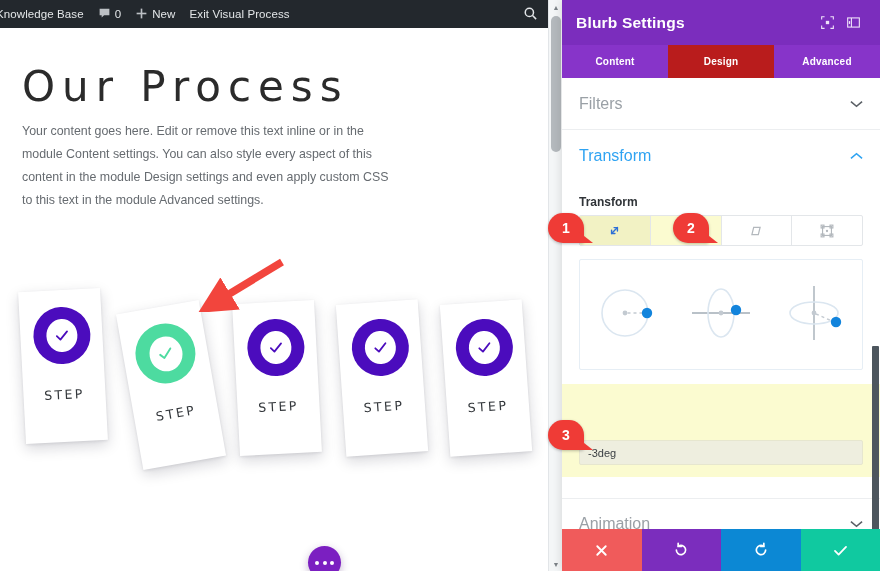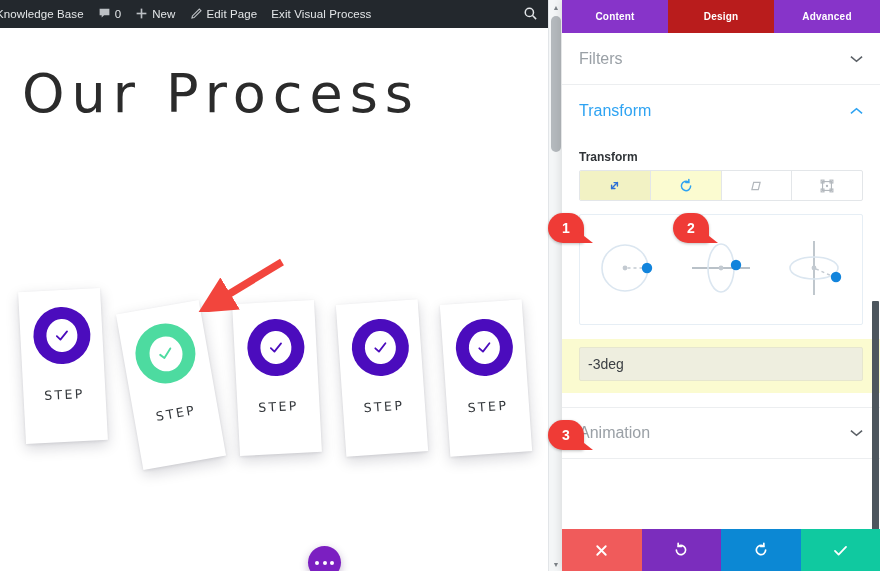--- a/index.html
+++ b/index.html
@@ -36,21 +36,21 @@
   .ab-ico { display: inline-block; opacity: .92; }
   .ab-search {
     position: absolute; right: 10px; top: 0; height: 28px;
     display: flex; align-items: center;
   }
 
   
   #page-content { position: absolute; left: 0; top: 28px; width: 548px; height: 543px; }
   #page-title {
     position: absolute; left: 22px; top: 36px;
-    font-size: 54px; font-weight: 400; color: #2b2b2b;
+    font-size: 42px; font-weight: 400; color: #2b2b2b;
     letter-spacing: 7px; line-height: 1.1;
     font-family: "DejaVu Sans", sans-serif;
   }
   #page-para {
     position: absolute; left: 22px; top: 92px; width: 370px;
     font-size: 12.4px; line-height: 1.85; color: #666b70;
   }
 
   
   #cards {
@@ -180,27 +180,27 @@
     background: #fff;
   }
 
   
   #deg-band {
     margin-top: 14px; background: #fbfbd0;
     padding: 8px 17px 12px 17px;
     display: flex; gap: 8px;
   }
   .deg-input {
-    flex: 1; height: 34px; background: #eeeedf;
+    flex: 1; height: 25px; background: #eeeedf;
     border: 1px solid #e6e6cf; border-radius: 2px;
     display: flex; align-items: center; padding: 0 8px;
-    font-size: 14px; color: #3c4044;
-  }
-
-  #anim-row { margin-top: 14px; border-top: 1px solid #eceef0; }
+    font-size: 11px; color: #3c4044; margin-top: 48px;
+  }
+
+  #anim-row { margin-top: 21px; border-top: 1px solid #eceef0; }
 
   
   #panel-actions {
     height: 42px; display: flex; flex: 0 0 auto;
   }
   .act-btn {
     flex: 1; display: flex; align-items: center; justify-content: center;
     color: #fff;
   }
   .act-cancel { background: #f05b5b; }
@@ -261,42 +261,35 @@
       <div class="ab-item">
         <span class="ab-ico">
           <svg width="13" height="13" viewBox="0 0 16 16" fill="#c9cdd1">
               <rect x="7" y="2" width="2" height="12"></rect>
               <rect x="2" y="7" width="12" height="2"></rect>
             </svg>
         </span>
         <span>New</span>
       </div>
       <div class="ab-item">
-        <span class="ab-ico">
-          <svg width="13" height="13" viewBox="0 0 16 16" fill="none" stroke="#c9cdd1" stroke-width="1.4">
-              <path d="M11.5 2.5l2 2L5 13l-2.6.6L3 11z"></path>
-            </svg>
-        </span>
-        <span>Edit Page</span>
-      </div>
-      <div class="ab-item">
         <span>Exit Visual Process</span>
       </div>
       <div class="ab-search">
         <span>
           <svg width="15" height="15" viewBox="0 0 16 16" fill="none" stroke="#e3e6e8" stroke-width="1.6">
             <circle cx="6.8" cy="6.8" r="4.4"></circle>
               <path d="M10.2 10.2L14 14"></path>
           </svg>
         </span>
       </div>
     </div>
 
     <div id="page-content">
       <div id="page-title">Our Process</div>
+      <div id="page-para">Your content goes here. Edit or remove this text inline or in the module Content settings. You can also style every aspect of this content in the module Design settings and even apply custom CSS to this text in the module Advanced settings.</div>
 
       <div id="cards">
 
         <div class="card" style="left:22px; top:14px; transform:rotate(-3deg);">
           <div class="card-circle" style="background:#4b0cbd;">
             <div class="card-inner">
               <svg width="17" height="17" viewBox="0 0 20 20" fill="none" stroke="#4b0cbd" stroke-width="2.1" stroke-linecap="round" stroke-linejoin="round">
                 <path d="M4 10.5l4 4.2L16.3 5.4"></path>
               </svg>
             </div>
@@ -368,20 +361,36 @@
   </div>
 
   <div id="canvas-scroll">
     <div class="arrow-up">▲</div>
     <div id="canvas-thumb"></div>
     <div class="arrow-dn">▼</div>
   </div>
 
   <div id="panel">
 
+    <div id="panel-header">
+      <div id="panel-title">Blurb Settings</div>
+      <div class="hdr-icon">
+        <svg width="15" height="15" viewBox="0 0 18 18" fill="none" stroke="#efe3fa" stroke-width="1.3">
+          <path d="M2 5.5V2h3.5M12.5 2H16v3.5M16 12.5V16h-3.5M5.5 16H2v-3.5"></path>
+          <rect x="7" y="7" width="4" height="4" fill="#efe3fa" stroke="none"></rect>
+        </svg>
+      </div>
+      <div class="hdr-icon">
+        <svg width="15" height="15" viewBox="0 0 18 18" fill="none" stroke="#efe3fa" stroke-width="1.3">
+          <rect x="2" y="3.5" width="14" height="11"></rect>
+          <path d="M6.5 3.5v11"></path>
+          <path d="M4.2 7.3v3.4" stroke-width="1.6"></path>
+        </svg>
+      </div>
+    </div>
 
     <div id="panel-tabs">
       <div class="ptab">Content</div>
       <div class="ptab active">Design</div>
       <div class="ptab">Advanced</div>
     </div>
 
     <div id="panel-body">
 
       <div class="acc-row">

